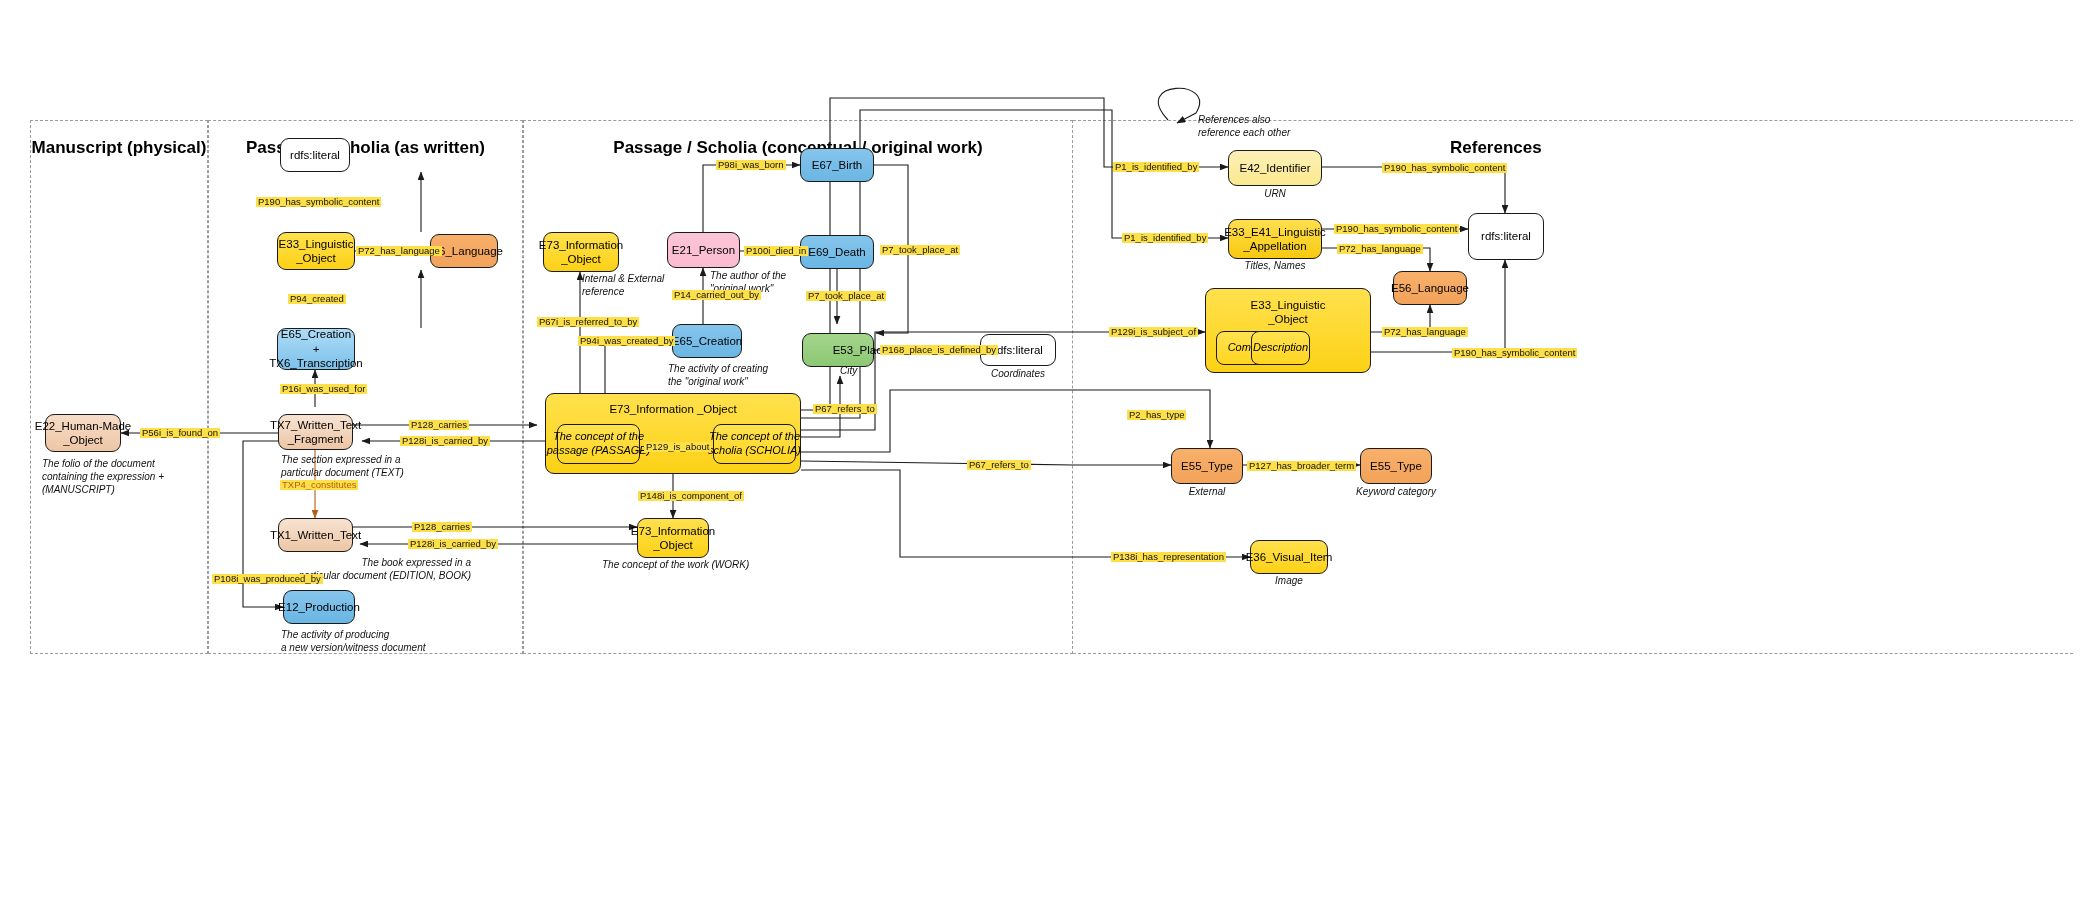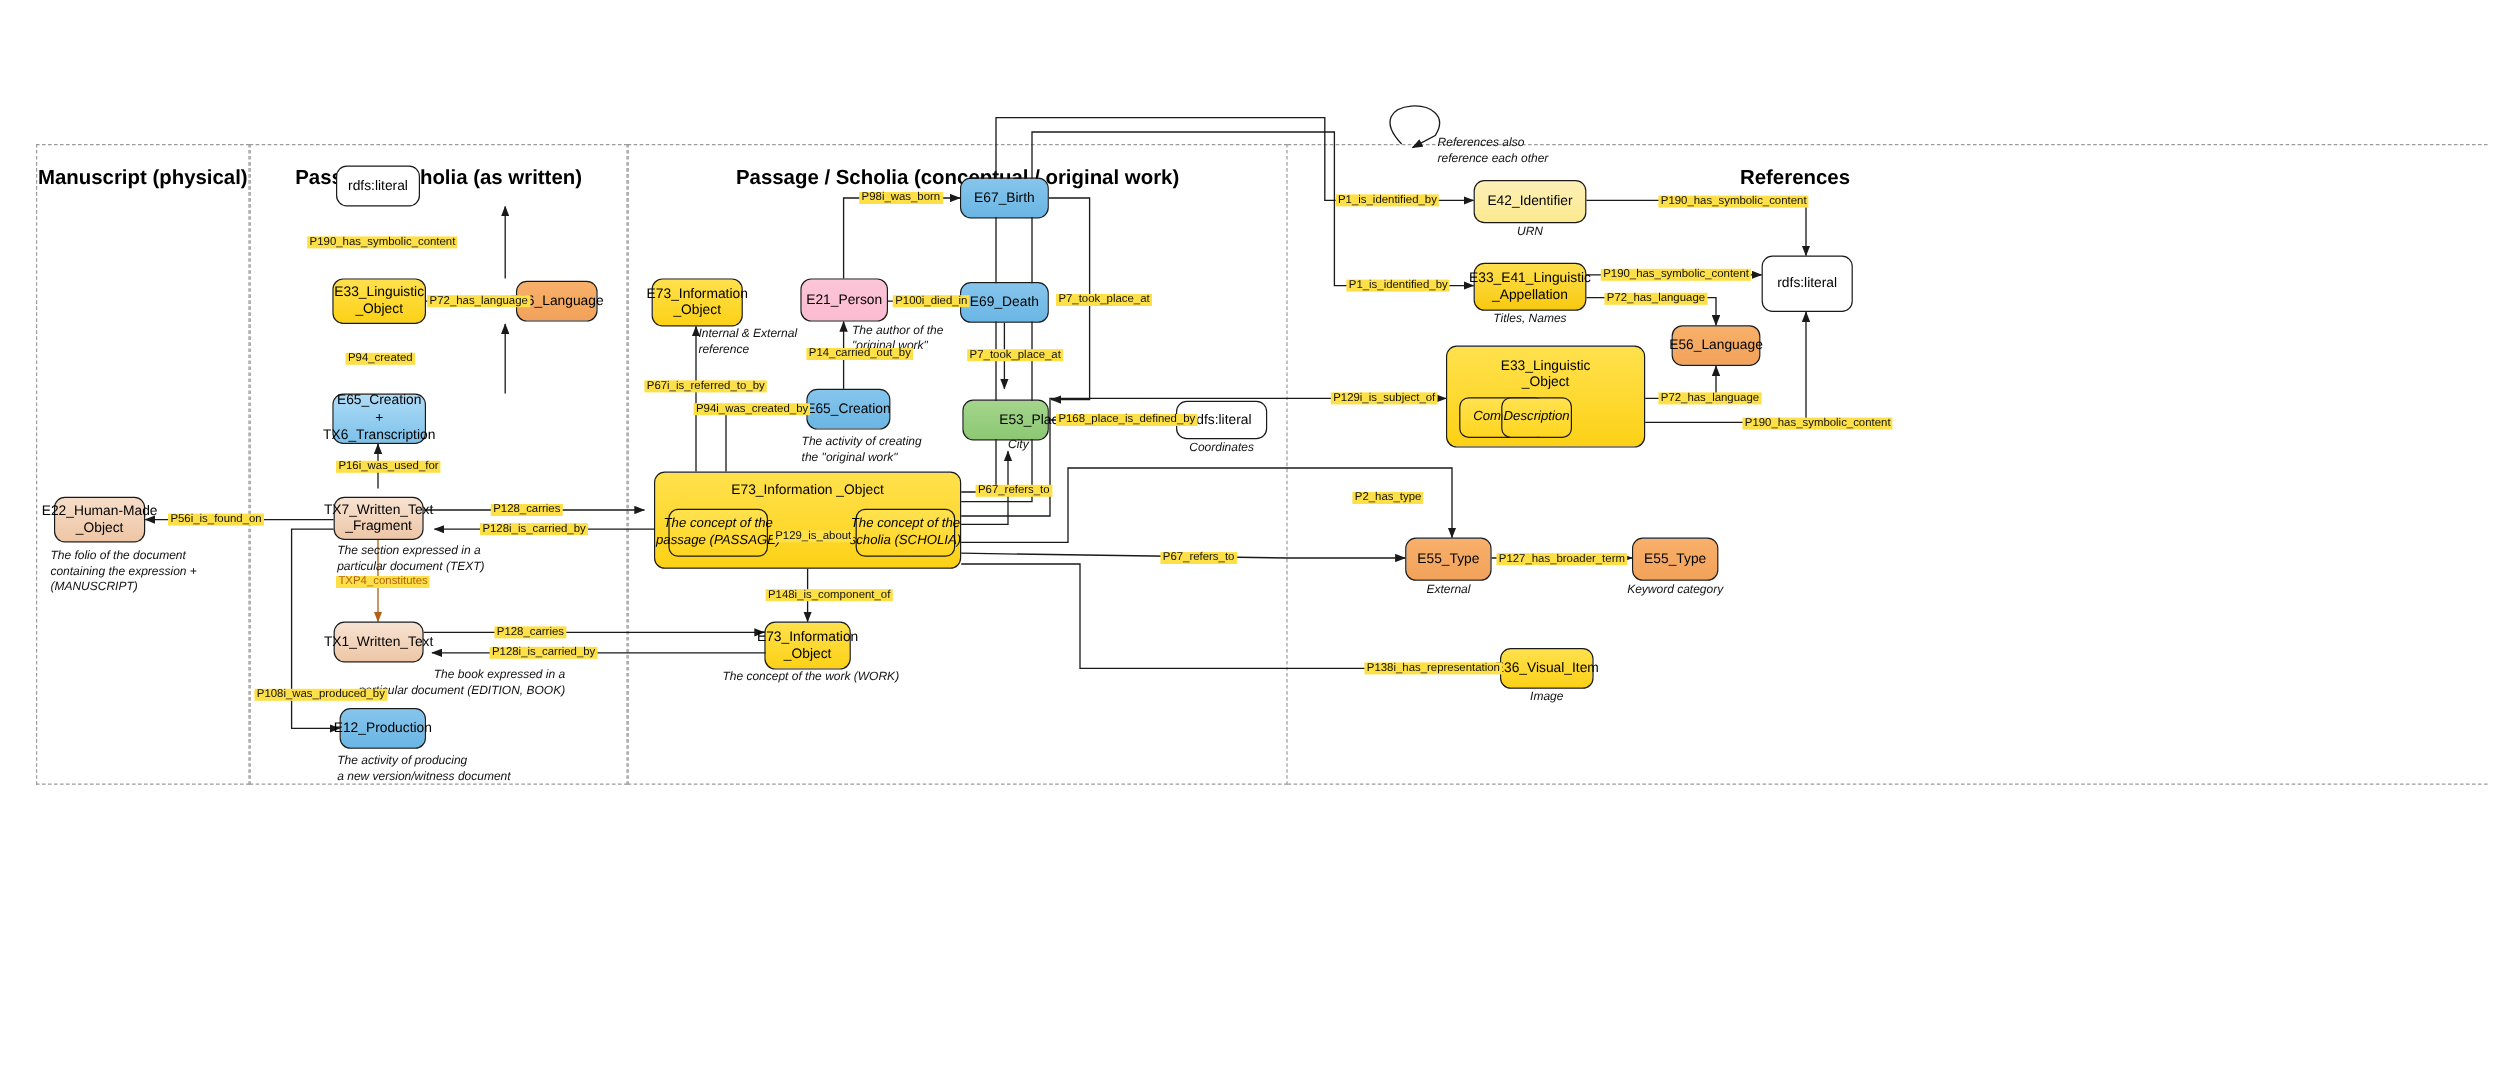--- a/index.html
+++ b/index.html
@@ -252,18 +252,18 @@
   <div class="elabel" style="left:1122px;top:233px;">P1_is_identified_by</div>
   <div class="elabel" style="left:1382px;top:163px;">P190_has_symbolic_content</div>
   <div class="elabel" style="left:1334px;top:224px;">P190_has_symbolic_content</div>
   <div class="elabel" style="left:1337px;top:244px;">P72_has_language</div>
   <div class="elabel" style="left:1109px;top:327px;">P129i_is_subject_of</div>
   <div class="elabel" style="left:1382px;top:327px;">P72_has_language</div>
   <div class="elabel" style="left:1452px;top:348px;">P190_has_symbolic_content</div>
   <div class="elabel" style="left:1127px;top:385px;margin-top:25px;">P2_has_type</div>
   <div class="elabel" style="left:967px;top:460px;">P67_refers_to</div>
   <div class="elabel" style="left:1247px;top:461px;">P127_has_broader_term</div>
-  <div class="elabel" style="left:1137px;top:552px;">P138i_has_representation</div>
+  <div class="elabel" style="left:1111px;top:552px;">P138i_has_representation</div>
 
   <div class="caption" style="left:1198px;top:113px;width:130px;">References also
 reference each other</div>
 
 </div>
 
 </body></html>

